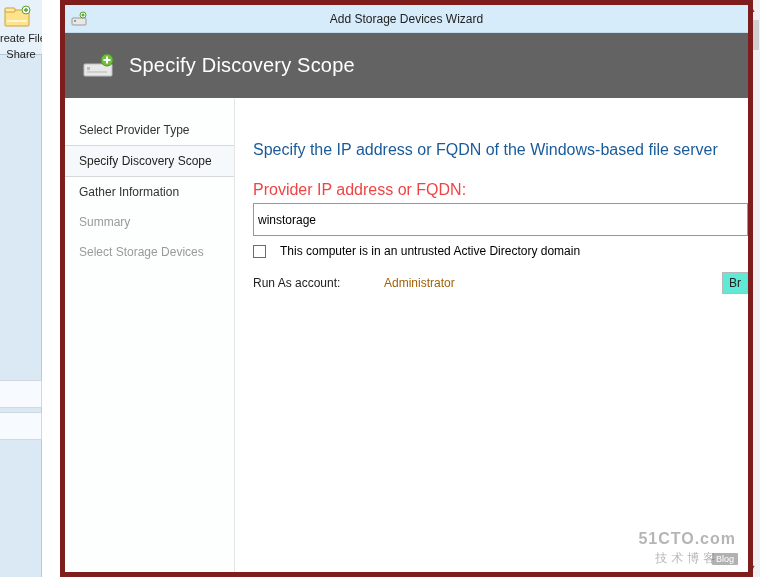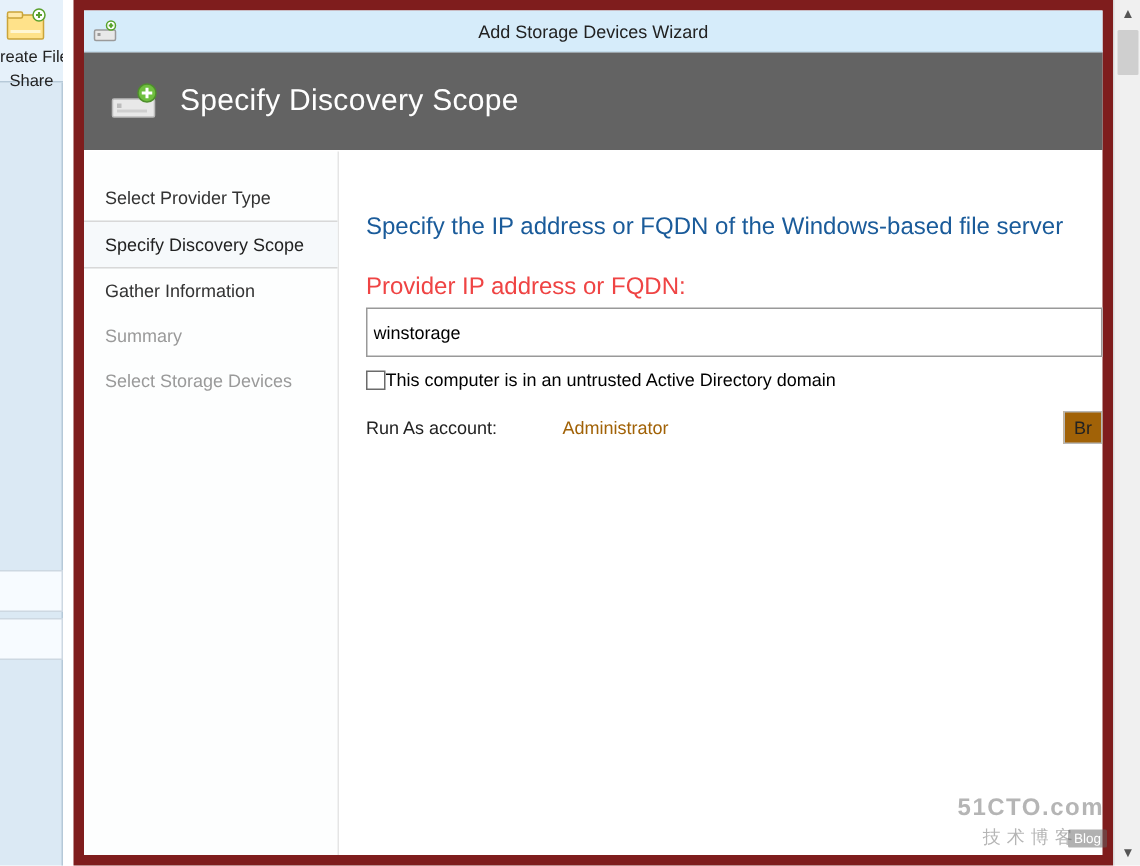--- a/index.html
+++ b/index.html
@@ -39,22 +39,22 @@
     width: 18px; height: 18px; display:flex; align-items:center; justify-content:center;
     font-size: 9px; color: #555; cursor: pointer;
   }
   .scroll-thumb {
     position: absolute; left: 2px; top: 20px; width: 14px; height: 30px;
     background: #cfcfcf; border-radius: 1px;
   }
 
   
   .wizard {
-    position: absolute; left: 49px; top: 0; width: 693px; height: 577px;
-    background: #fff; border: 7px solid #7f1d1d;
+    position: absolute; left: 60px; top: 0; width: 693px; height: 577px;
+    background: #fff; border: 5px solid #7f1d1d;
   }
 
   
   .titlebar {
     height: 28px; background: #d6ecfa;
     display: flex; align-items: center; padding: 0 6px;
     border-bottom: 1px solid #c3dceb;
   }
   .title-icon { width: 16px; height: 16px; margin-right: 8px; position: relative; }
   .title-text {
@@ -88,32 +88,32 @@
   }
 
   
   .content { flex: 1; padding: 18px 0 0 18px; }
   .heading { font-size: 16px; color: #1a5b9a; margin-bottom: 22px; padding-right: 10px; margin-top: 24px; }
   .field-label { font-size: 16px; color: #ef4444; margin-bottom: 4px; }
   .textfield {
     width: 100%; height: 33px; font-size: 12px; padding: 2px 4px;
     border: 1px solid #999; outline: none;
   }
-  .row { display: flex; align-items: center; gap: 0; margin-top: 8px; font-size: 12px; }
+  .row { display: flex; align-items: center; gap: 14px; margin-top: 8px; font-size: 12px; }
   .checkbox {
     width: 13px; height: 13px; border: 1px solid #6b6b6b; background: #fff; display:inline-block;
   }
   .runas-row { display: flex; align-items: center; margin-top: 14px; gap: 36px; }
   .runas-label { font-size: 12px; color: #222; width: 95px; }
   .runas-value {
     font-size: 12px; color: #a16207; flex: 1; height: 18px; line-height: 18px;
   }
   .browse-btn {
     height: 22px; padding: 0 6px; font-size: 12px;
-    background: #a16207; border: 1px solid #b8b8b8; color: #222; cursor: pointer;
+    background: #5eead4; border: 1px solid #b8b8b8; color: #222; cursor: pointer;
     margin-left: 6px;
   }
 
   
   .watermark {
     position: absolute; right: 24px; bottom: 10px; text-align: center;
     color: rgba(120,120,120,0.55); user-select: none; pointer-events: none;
     font-family: Arial, sans-serif;
   }
   .wm-top { font-size: 16px; font-weight: 700; letter-spacing: 1px; }

